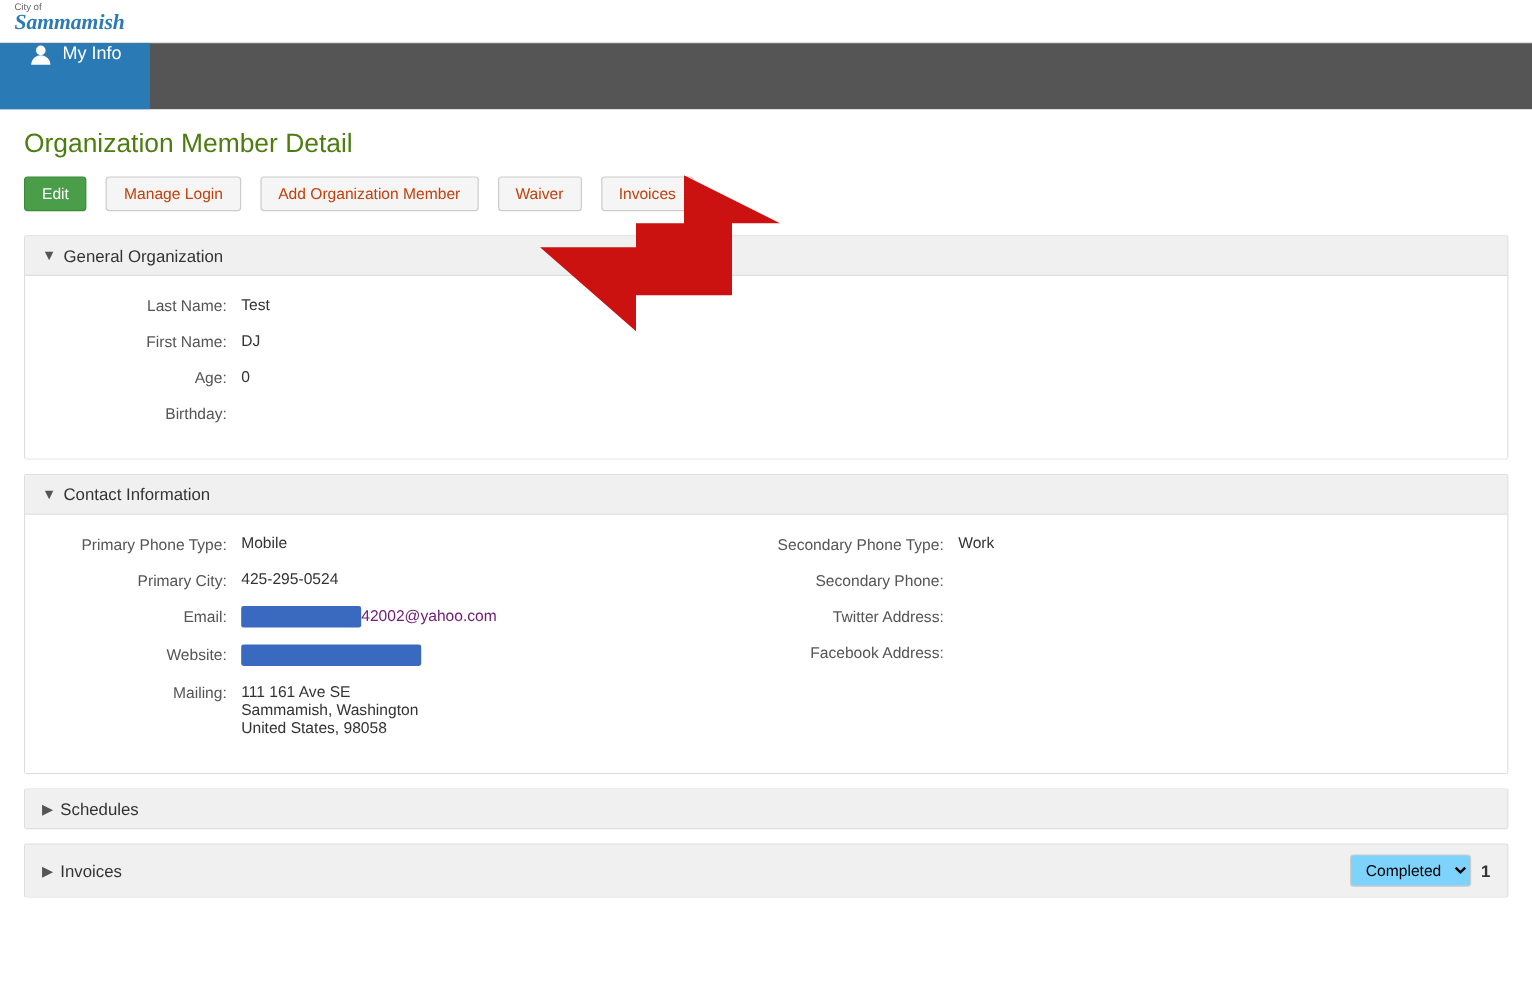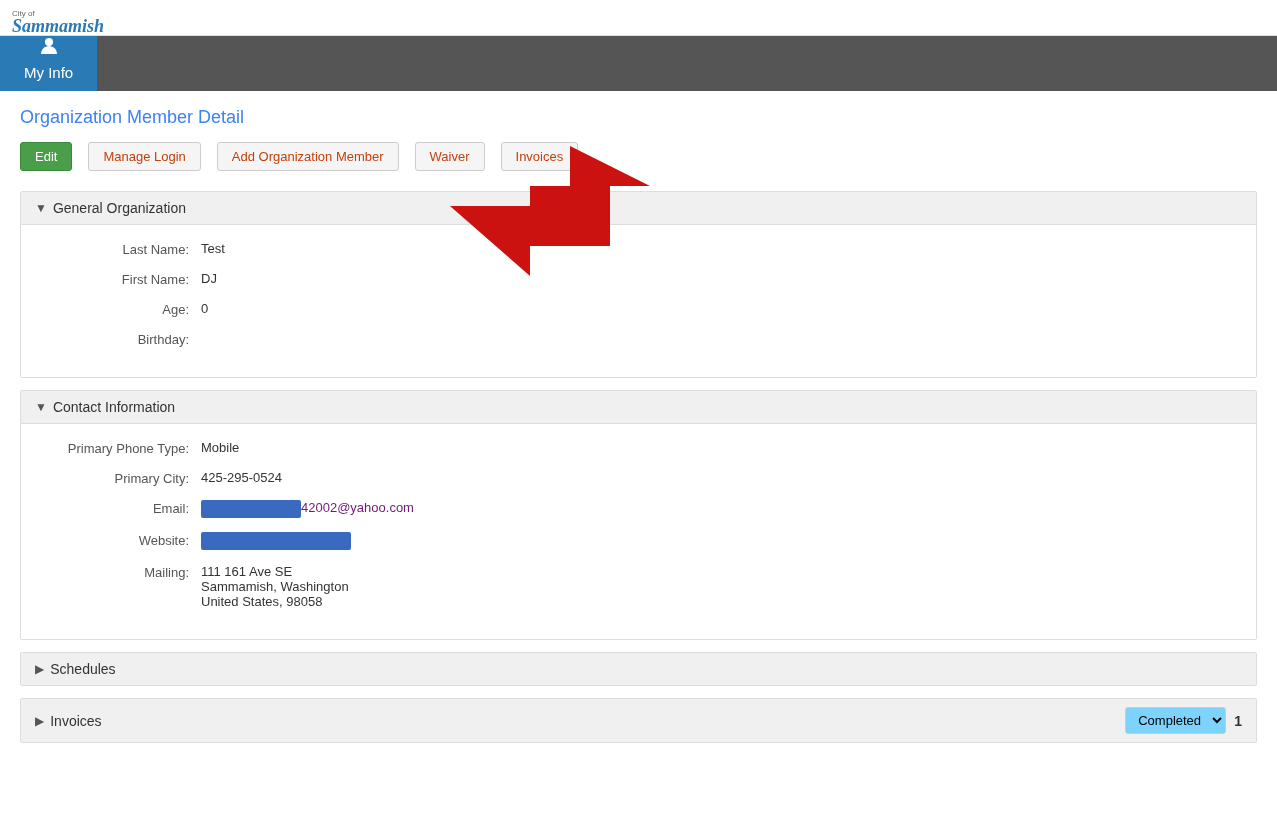--- a/index.html
+++ b/index.html
@@ -5,61 +5,60 @@
     * { box-sizing: border-box; margin: 0; padding: 0; }
     body { font-family: Arial, sans-serif; font-size: 14px; background: #fff; color: #333; }
 
     
     #logo-bar {
       background: #fff;
       padding: 6px 12px;
       border-bottom: 1px solid #ddd;
       height: 36px;
       display: flex;
-      align-items: flex-start;
+      align-items: flex-end;
     }
 
     
     #nav-bar {
       background: #555;
       display: flex;
       align-items: stretch;
       height: 55px;
     }
     .nav-item {
       display: flex;
-      align-items: center;
+      align-items: flex-start;
       padding: 0 24px;
       color: #fff;
       font-size: 15px;
       cursor: pointer;
       gap: 8px;
-      flex-direction: column;
     }
     .nav-item.active {
       background: #2a7ab5;
     }
     .nav-icon {
       width: 20px;
       height: 20px;
       display: inline-flex;
       align-items: center;
       justify-content: center;
     }
 
     
     #page-content {
       padding: 16px 20px;
       position: relative;
     }
 
     #page-title {
-      font-size: 18px;
+      font-size: 22px;
       font-weight: normal;
-      color: #3b82f6;
+      color: #4d7c0f;
       margin-bottom: 14px;
     }
 
     
     #action-buttons {
       display: flex;
       gap: 16px;
       margin-bottom: 20px;
     }
     .action-btn {
@@ -277,20 +276,38 @@
             </span>
           </div>
           <div class="field-row">
             <span class="field-label">Mailing:</span>
             <span class="field-value">
               111 161 Ave SE<br>Sammamish, Washington<br>United States, 98058
             </span>
           </div>
         </div>
 
+        <div class="contact-col">
+          <div class="field-row">
+            <span class="field-label">Secondary Phone Type:</span>
+            <span class="field-value">Work</span>
+          </div>
+          <div class="field-row">
+            <span class="field-label">Secondary Phone:</span>
+            <span class="field-value"></span>
+          </div>
+          <div class="field-row">
+            <span class="field-label">Twitter Address:</span>
+            <span class="field-value"></span>
+          </div>
+          <div class="field-row">
+            <span class="field-label">Facebook Address:</span>
+            <span class="field-value"></span>
+          </div>
+        </div>
       </div>
     </div>
   </div>
 
   <div class="section section-collapsed">
     <div class="section-header">
       <span class="chevron">▶</span>
       <span>Schedules</span>
     </div>
   </div>

